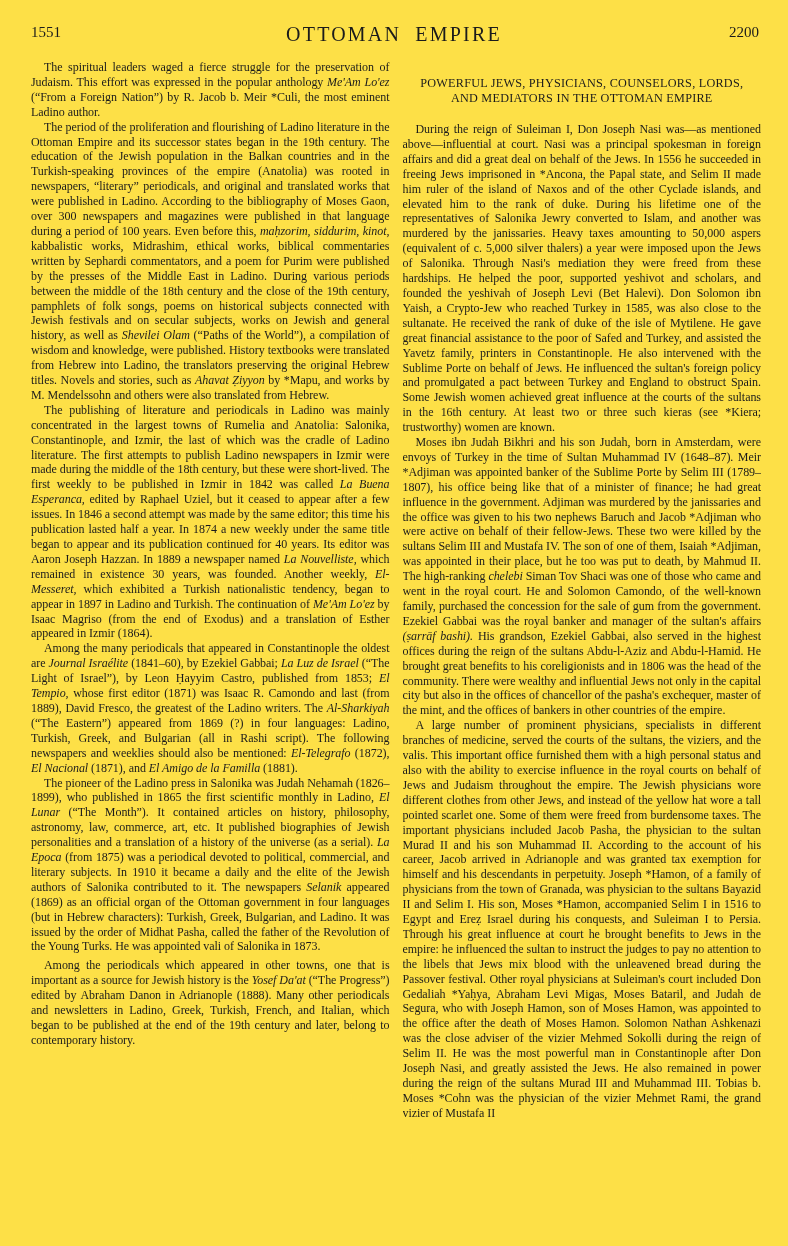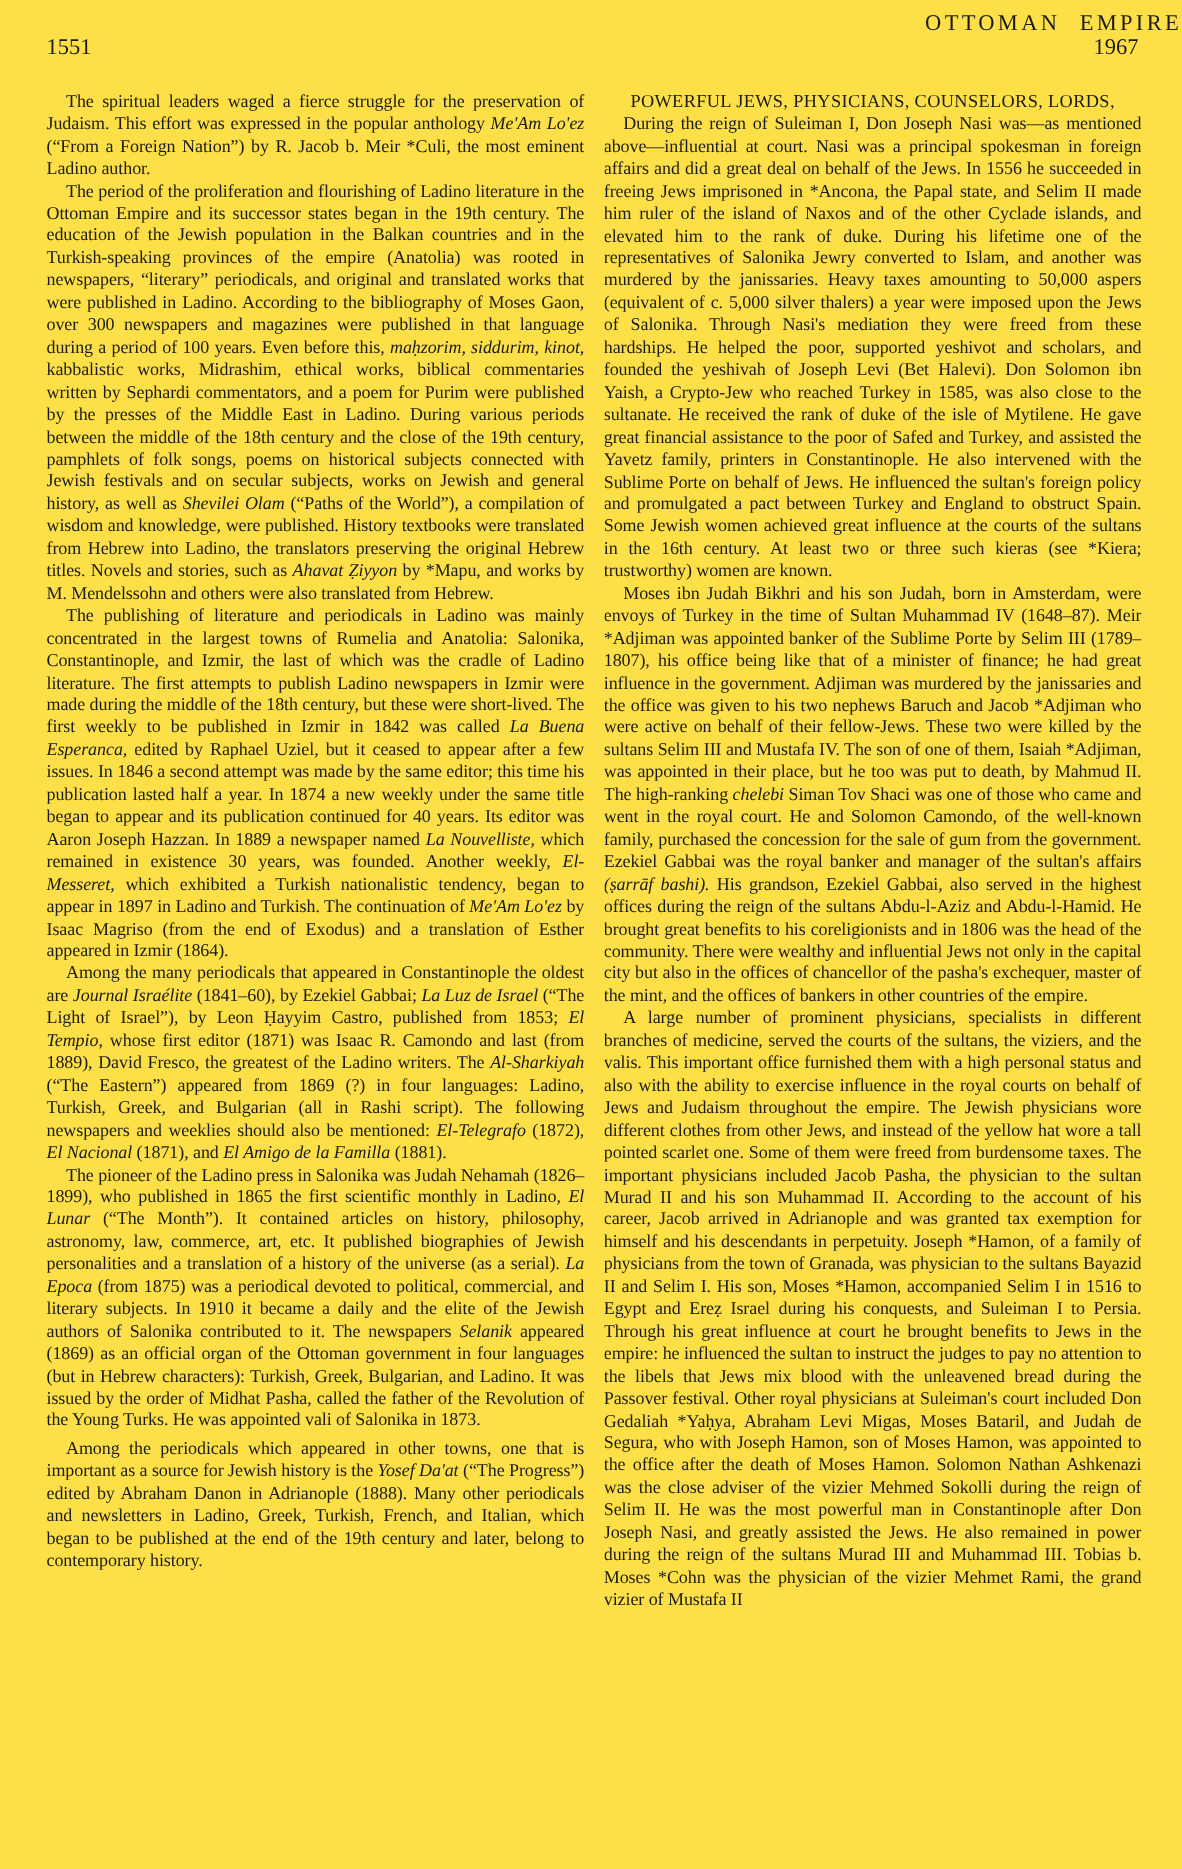--- a/index.html
+++ b/index.html
@@ -22,23 +22,23 @@
     height: 22px;
   }
   .pagenum {
     font-size: 15px;
     line-height: 16px;
   }
   .pagenum.left  { position: absolute; left: 31px; top: 24px; }
   .pagenum.right { position: absolute; right: 29px; top: 24px; }
   .running-title {
     position: absolute;
-    left: 0; right: 0; top: 7px;
-    text-align: right;
-    font-size: 15px;
+    left: 0; right: 0; top: 25px;
+    text-align: center;
+    font-size: 20px;
     letter-spacing: 2.2px;
     word-spacing: 7px;
     line-height: 18px;
   }
   .columns {
     display: flex;
     gap: 13px;
     padding: 14px 27px 0 31px;
   }
   .column {
@@ -49,52 +49,53 @@
     line-height: 14.9px;
     text-align: justify;
     letter-spacing: -0.05px;
   }
   .para {
     margin: 0;
     text-indent: 13px;
   }
   .para.spaced { margin-top: 4px; }
   .section-heading {
-    margin: 0;
+    margin: 16px;
     font-weight: normal;
     font-size: 12.2px;
     line-height: 15px;
     text-align: center;
     letter-spacing: 0.25px;
   }
   .heading-line { display: block; }
   i { font-style: italic; }
 </style>
 </head>
 <body>
 
 <div class="page">
   <header class="page-header">
     <span class="pagenum left">1551</span>
     <span class="running-title">OTTOMAN EMPIRE</span>
-    <span class="pagenum right">1967</span>
+    <span class="pagenum right">2200</span>
   </header>
 
   <main class="columns">
     <section class="column" id="col-left">
         <p class="para"><span>The spiritual leaders waged a fierce struggle for the preservation of Judaism. This effort was expressed in the popular anthology </span><i>Me'Am Lo'ez</i><span> (“From a Foreign Nation”) by R. Jacob b. Meir *Culi, the most eminent Ladino author.</span></p>
         <p class="para"><span>The period of the proliferation and flourishing of Ladino literature in the Ottoman Empire and its successor states began in the 19th century. The education of the Jewish population in the Balkan countries and in the Turkish-speaking provinces of the empire (Anatolia) was rooted in newspapers, “literary” periodicals, and original and translated works that were published in Ladino. According to the bibliography of Moses Gaon, over 300 newspapers and magazines were published in that language during a period of 100 years. Even before this, </span><i>maḥzorim, siddurim, kinot,</i><span> kabbalistic works, Midrashim, ethical works, biblical commentaries written by Sephardi commentators, and a poem for Purim were published by the presses of the Middle East in Ladino. During various periods between the middle of the 18th century and the close of the 19th century, pamphlets of folk songs, poems on historical subjects connected with Jewish festivals and on secular subjects, works on Jewish and general history, as well as </span><i>Shevilei Olam</i><span> (“Paths of the World”), a compilation of wisdom and knowledge, were published. History textbooks were translated from Hebrew into Ladino, the translators preserving the original Hebrew titles. Novels and stories, such as </span><i>Ahavat Ẓiyyon</i><span> by *Mapu, and works by M. Mendelssohn and others were also translated from Hebrew.</span></p>
         <p class="para"><span>The publishing of literature and periodicals in Ladino was mainly concentrated in the largest towns of Rumelia and Anatolia: Salonika, Constantinople, and Izmir, the last of which was the cradle of Ladino literature. The first attempts to publish Ladino newspapers in Izmir were made during the middle of the 18th century, but these were short-lived. The first weekly to be published in Izmir in 1842 was called </span><i>La Buena Esperanca,</i><span> edited by Raphael Uziel, but it ceased to appear after a few issues. In 1846 a second attempt was made by the same editor; this time his publication lasted half a year. In 1874 a new weekly under the same title began to appear and its publication continued for 40 years. Its editor was Aaron Joseph Hazzan. In 1889 a newspaper named </span><i>La Nouvelliste,</i><span> which remained in existence 30 years, was founded. Another weekly, </span><i>El-Messeret,</i><span> which exhibited a Turkish nationalistic tendency, began to appear in 1897 in Ladino and Turkish. The continuation of </span><i>Me'Am Lo'ez</i><span> by Isaac Magriso (from the end of Exodus) and a translation of Esther appeared in Izmir (1864).</span></p>
         <p class="para"><span>Among the many periodicals that appeared in Constantinople the oldest are </span><i>Journal Israélite</i><span> (1841–60), by Ezekiel Gabbai; </span><i>La Luz de Israel</i><span> (“The Light of Israel”), by Leon Ḥayyim Castro, published from 1853; </span><i>El Tempio,</i><span> whose first editor (1871) was Isaac R. Camondo and last (from 1889), David Fresco, the greatest of the Ladino writers. The </span><i>Al-Sharkiyah</i><span> (“The Eastern”) appeared from 1869 (?) in four languages: Ladino, Turkish, Greek, and Bulgarian (all in Rashi script). The following newspapers and weeklies should also be mentioned: </span><i>El-Telegrafo</i><span> (1872), </span><i>El Nacional</i><span> (1871), and </span><i>El Amigo de la Familla</i><span> (1881).</span></p>
         <p class="para"><span>The pioneer of the Ladino press in Salonika was Judah Nehamah (1826–1899), who published in 1865 the first scientific monthly in Ladino, </span><i>El Lunar</i><span> (“The Month”). It contained articles on history, philosophy, astronomy, law, commerce, art, etc. It published biographies of Jewish personalities and a translation of a history of the universe (as a serial). </span><i>La Epoca</i><span> (from 1875) was a periodical devoted to political, commercial, and literary subjects. In 1910 it became a daily and the elite of the Jewish authors of Salonika contributed to it. The newspapers </span><i>Selanik</i><span> appeared (1869) as an official organ of the Ottoman government in four languages (but in Hebrew characters): Turkish, Greek, Bulgarian, and Ladino. It was issued by the order of Midhat Pasha, called the father of the Revolution of the Young Turks. He was appointed vali of Salonika in 1873.</span></p>
         <p class="para spaced"><span>Among the periodicals which appeared in other towns, one that is important as a source for Jewish history is the </span><i>Yosef Da'at</i><span> (“The Progress”) edited by Abraham Danon in Adrianople (1888). Many other periodicals and newsletters in Ladino, Greek, Turkish, French, and Italian, which began to be published at the end of the 19th century and later, belong to contemporary history.</span></p>
       </section>
 
     <section class="column" id="col-right">
       <h2 class="section-heading">
         <span class="heading-line">POWERFUL JEWS, PHYSICIANS, COUNSELORS, LORDS,</span>
+        <span class="heading-line">AND MEDIATORS IN THE OTTOMAN EMPIRE</span>
       </h2>
     <p class="para"><span>During the reign of Suleiman I, Don Joseph Nasi was—as mentioned above—influential at court. Nasi was a principal spokesman in foreign affairs and did a great deal on behalf of the Jews. In 1556 he succeeded in freeing Jews imprisoned in *Ancona, the Papal state, and Selim II made him ruler of the island of Naxos and of the other Cyclade islands, and elevated him to the rank of duke. During his lifetime one of the representatives of Salonika Jewry converted to Islam, and another was murdered by the janissaries. Heavy taxes amounting to 50,000 aspers (equivalent of c. 5,000 silver thalers) a year were imposed upon the Jews of Salonika. Through Nasi's mediation they were freed from these hardships. He helped the poor, supported yeshivot and scholars, and founded the yeshivah of Joseph Levi (Bet Halevi). Don Solomon ibn Yaish, a Crypto-Jew who reached Turkey in 1585, was also close to the sultanate. He received the rank of duke of the isle of Mytilene. He gave great financial assistance to the poor of Safed and Turkey, and assisted the Yavetz family, printers in Constantinople. He also intervened with the Sublime Porte on behalf of Jews. He influenced the sultan's foreign policy and promulgated a pact between Turkey and England to obstruct Spain. Some Jewish women achieved great influence at the courts of the sultans in the 16th century. At least two or three such kieras (see *Kiera; trustworthy) women are known.</span></p>
         <p class="para"><span>Moses ibn Judah Bikhri and his son Judah, born in Amsterdam, were envoys of Turkey in the time of Sultan Muhammad IV (1648–87). Meir *Adjiman was appointed banker of the Sublime Porte by Selim III (1789–1807), his office being like that of a minister of finance; he had great influence in the government. Adjiman was murdered by the janissaries and the office was given to his two nephews Baruch and Jacob *Adjiman who were active on behalf of their fellow-Jews. These two were killed by the sultans Selim III and Mustafa IV. The son of one of them, Isaiah *Adjiman, was appointed in their place, but he too was put to death, by Mahmud II. The high-ranking </span><i>chelebi</i><span> Siman Tov Shaci was one of those who came and went in the royal court. He and Solomon Camondo, of the well-known family, purchased the concession for the sale of gum from the government. Ezekiel Gabbai was the royal banker and manager of the sultan's affairs </span><i>(ṣarrāf bashi).</i><span> His grandson, Ezekiel Gabbai, also served in the highest offices during the reign of the sultans Abdu-l-Aziz and Abdu-l-Hamid. He brought great benefits to his coreligionists and in 1806 was the head of the community. There were wealthy and influential Jews not only in the capital city but also in the offices of chancellor of the pasha's exchequer, master of the mint, and the offices of bankers in other countries of the empire.</span></p>
         <p class="para"><span>A large number of prominent physicians, specialists in different branches of medicine, served the courts of the sultans, the viziers, and the valis. This important office furnished them with a high personal status and also with the ability to exercise influence in the royal courts on behalf of Jews and Judaism throughout the empire. The Jewish physicians wore different clothes from other Jews, and instead of the yellow hat wore a tall pointed scarlet one. Some of them were freed from burdensome taxes. The important physicians included Jacob Pasha, the physician to the sultan Murad II and his son Muhammad II. According to the account of his career, Jacob arrived in Adrianople and was granted tax exemption for himself and his descendants in perpetuity. Joseph *Hamon, of a family of physicians from the town of Granada, was physician to the sultans Bayazid II and Selim I. His son, Moses *Hamon, accompanied Selim I in 1516 to Egypt and Ereẓ Israel during his conquests, and Suleiman I to Persia. Through his great influence at court he brought benefits to Jews in the empire: he influenced the sultan to instruct the judges to pay no attention to the libels that Jews mix blood with the unleavened bread during the Passover festival. Other royal physicians at Suleiman's court included Don Gedaliah *Yaḥya, Abraham Levi Migas, Moses Bataril, and Judah de Segura, who with Joseph Hamon, son of Moses Hamon, was appointed to the office after the death of Moses Hamon. Solomon Nathan Ashkenazi was the close adviser of the vizier Mehmed Sokolli during the reign of Selim II. He was the most powerful man in Constantinople after Don Joseph Nasi, and greatly assisted the Jews. He also remained in power during the reign of the sultans Murad III and Muhammad III. Tobias b. Moses *Cohn was the physician of the vizier Mehmet Rami, the grand vizier of Mustafa II</span></p>
       </section>
   </main>
 </div>
 
 </body></html>

